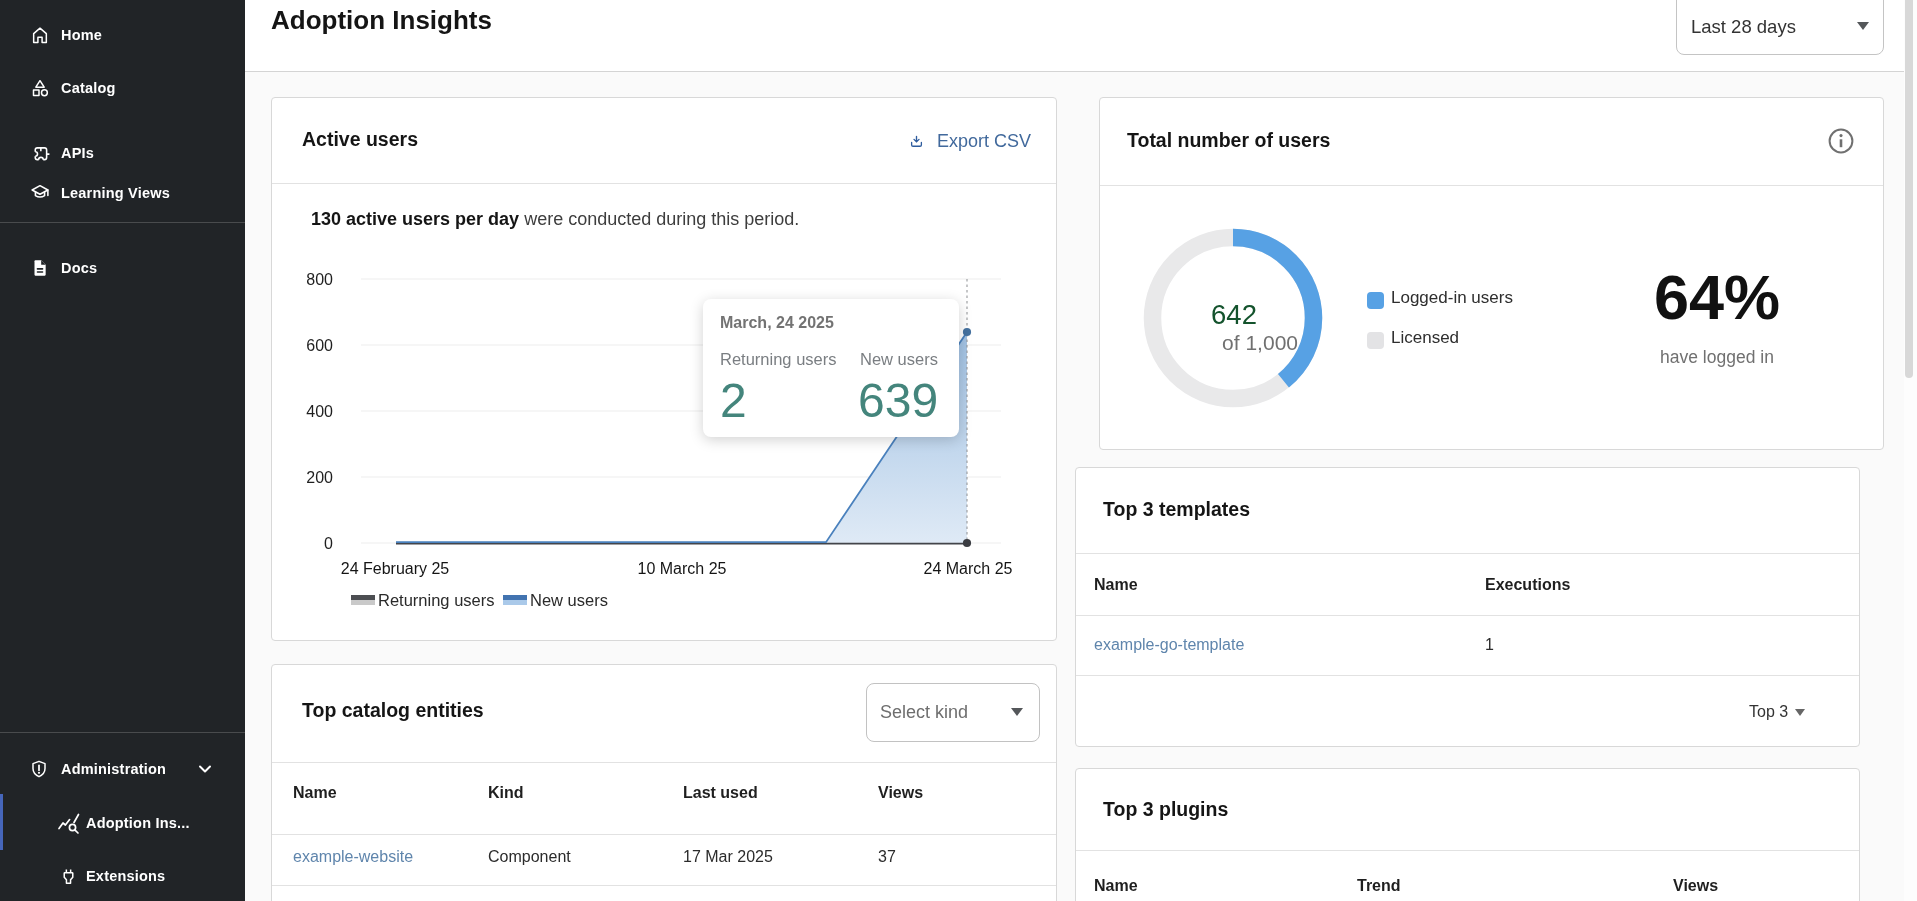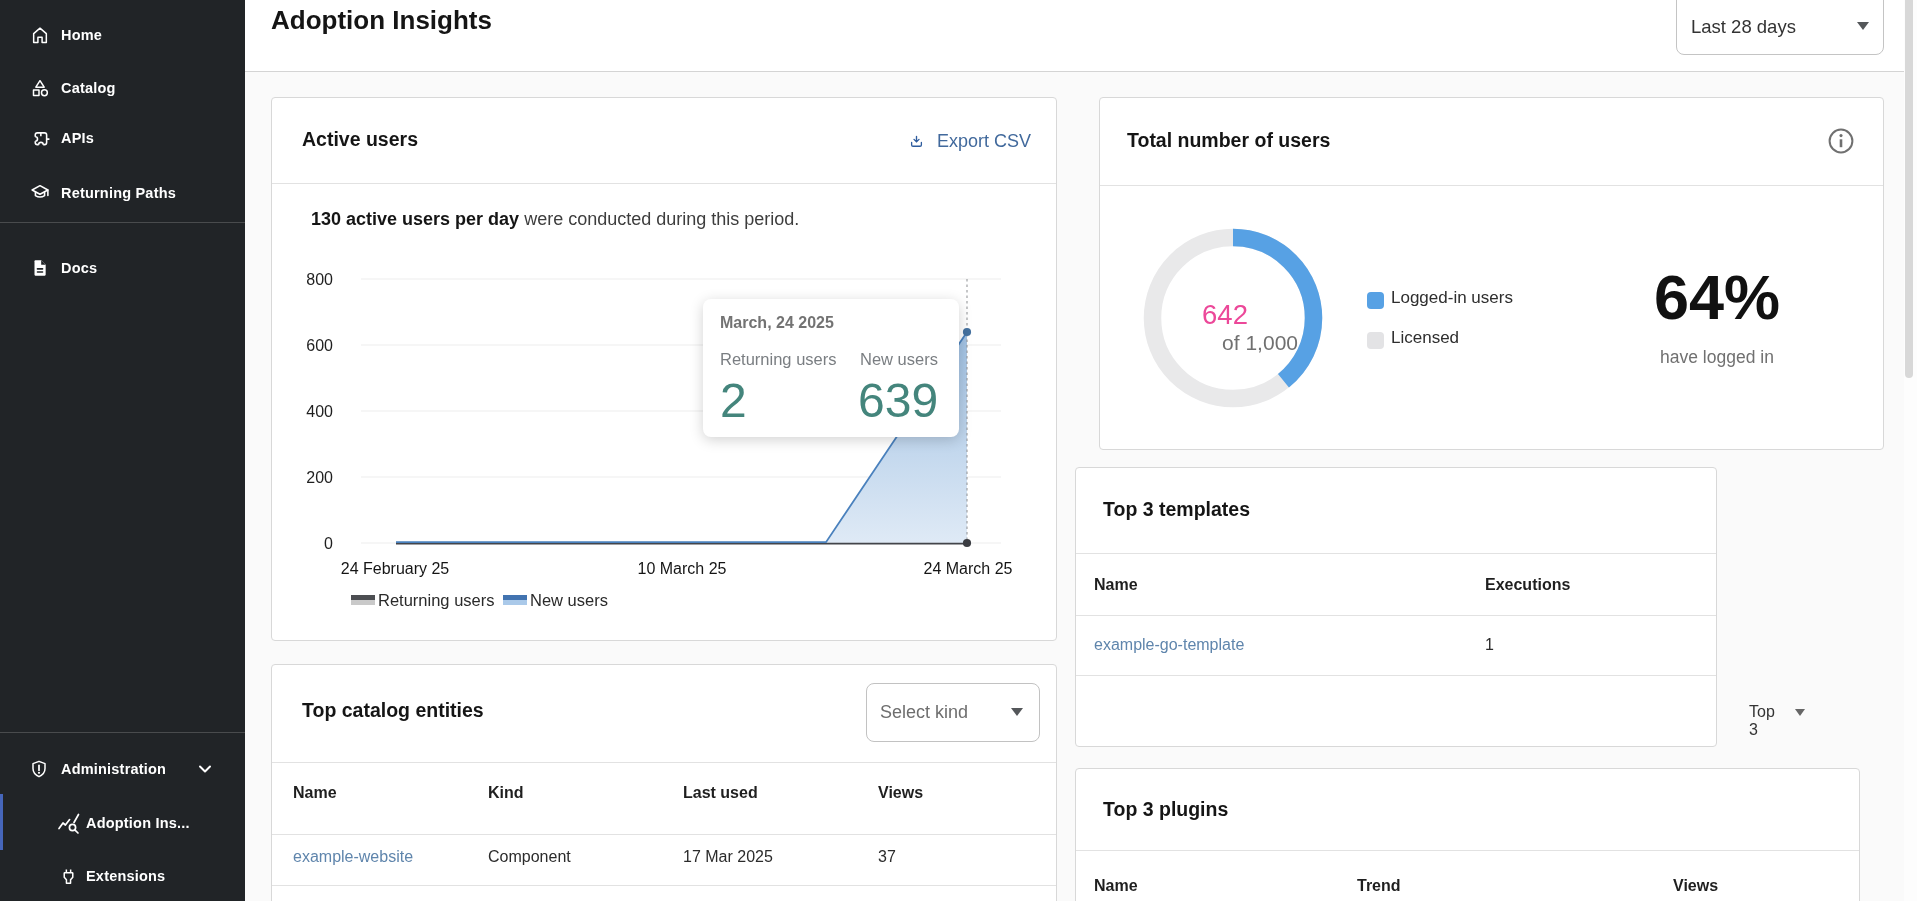--- a/index.html
+++ b/index.html
@@ -32,33 +32,33 @@
         <circle cx="17.3" cy="17.7" r="3.5"></circle>
       </svg>
     <span class="lab">Catalog</span>
   </div>
   <div class="sitem" style="top:17px;">
     <svg width="20" height="20" viewBox="0 0 24 24" style="left:30px;top:8px" fill="none" stroke="#fff" stroke-width="1.8" stroke-linejoin="round">
         <path d="M4.4 21 V10.4 L12 3.8 L19.6 10.4 V21 H14.5 V14.7 H9.5 V21 Z"></path>
       </svg>
     <span class="lab">Home</span>
   </div>
-  <div class="sitem" style="top:120px;">
+  <div class="sitem" style="top:135px;">
     <svg width="21" height="21" viewBox="0 0 24 24" style="left:30px;top:8px" fill="none" stroke="#fff" stroke-width="1.8" stroke-linejoin="round">
       <path d="M12.4 9.4 V5.6 M19 12.7 H22.2 M6 9.9 V8 Q6 5.6 8.4 5.6 H16.6 Q19 5.6 19 8 V16.6 Q19 19 16.6 19 H15.1 M6 15.1 V16.6 Q6 19 8.4 19 H9.9 M6 9.9 A2.6 2.6 0 0 1 6 15.1 M9.9 19 A2.6 2.6 0 0 1 15.1 19"></path>
     </svg>
     <span class="lab">APIs</span>
   </div>
   <div class="sitem" style="top:175px;">
     <svg width="22" height="22" viewBox="0 0 24 24" style="left:29px;top:7px" fill="none" stroke="#fff" stroke-width="1.7" stroke-linejoin="round" stroke-linecap="round">
       <path d="M12 4 L20.6 8.7 L12 13.4 L3.4 8.7 Z"></path>
         <path d="M7 10.8 V14.8 Q12 18 17 14.8 V10.8"></path>
         <path d="M20.6 8.7 V14.6"></path>
     </svg>
-    <span class="lab">Returning Paths</span>
+    <span class="lab">Learning Views</span>
   </div>
   <div class="sdiv" style="top:222px;"></div>
   <div class="sitem" style="top:250px;">
     <svg width="20" height="20" viewBox="0 0 24 24" style="left:30px;top:8px">
       <path d="M6.4 2.8 H13.4 L18.8 8.2 V20.2 Q18.8 21.2 17.8 21.2 H6.4 Q5.4 21.2 5.4 20.2 V3.8 Q5.4 2.8 6.4 2.8 Z" fill="#fff"></path>
       <path d="M13.4 2.8 L18.8 8.2 L13.4 8.2 Z" fill="#212427"></path>
       <rect x="8" y="12.1" width="8" height="1.9" rx="0.9" fill="#212427"></rect>
       <rect x="8" y="15.8" width="8" height="1.9" rx="0.9" fill="#212427"></rect>
     </svg>
     <span class="lab">Docs</span>
@@ -188,31 +188,31 @@
   <svg width="26" height="26" viewBox="0 0 26 26" style="position:absolute;left:728px;top:30px;" fill="none" stroke="#707070" stroke-width="1.7">
     <circle cx="13" cy="13" r="11.4" stroke-width="2"></circle>
     <line x1="13" y1="11.3" x2="13" y2="19.2" stroke-width="2.6"></line>
     <circle cx="13" cy="7.6" r="1.55" fill="#707070" stroke="none"></circle>
   </svg>
   <div class="cdiv" style="top:87px;"></div>
   <svg width="200" height="200" viewBox="0 0 200 200" style="position:absolute;left:33px;top:120px;">
     <circle cx="100" cy="100" r="80.5" fill="none" stroke="#e9e9ea" stroke-width="17.5"></circle>
     <circle cx="100" cy="100" r="80.5" fill="none" stroke="#57a1e4" stroke-width="17.5" stroke-dasharray="198 308" transform="rotate(-90 100 100)"></circle>
   </svg>
-  <div class="abs" style="left:61px;top:203px;width:128px;text-align:center;font-size:27.5px;line-height:1;color:#ec4899;">642</div>
+  <div class="abs" style="left:70px;top:203px;width:128px;text-align:center;font-size:27.5px;line-height:1;color:#14532d;">642</div>
   <div class="abs" style="left:70px;top:233px;width:128px;text-align:right;font-size:21px;color:#707070;">of 1,000</div>
   <div class="abs" style="left:267px;top:194px;width:17px;height:17px;background:#57a1e4;border-radius:4px;"></div>
   <div class="abs" style="left:291px;top:190px;font-size:17px;color:#2e2e2e;">Logged-in users</div>
   <div class="abs" style="left:267px;top:234px;width:17px;height:17px;background:#e3e3e5;border-radius:4px;"></div>
   <div class="abs" style="left:291px;top:230px;font-size:17px;color:#2e2e2e;">Licensed</div>
   <div class="abs" style="left:477px;top:163px;width:280px;text-align:center;font-size:63px;font-weight:bold;color:#111;">64%</div>
   <div class="abs" style="left:477px;top:249px;width:280px;text-align:center;font-size:17.5px;color:#707070;">have logged in</div>
 </div>
 
-<div class="card" id="cardR2" style="left:1075px;top:467px;width:642px;height:280px;">
+<div class="card" id="cardR2" style="left:1075px;top:467px;width:785px;height:280px;">
   <div class="ctitle" style="left:27px;top:30px;">Top 3 templates</div>
   <div class="cdiv" style="top:85px;"></div>
   <div class="th" style="left:18px;top:108px;">Name</div>
   <div class="th" style="left:409px;top:108px;">Executions</div>
   <div class="cdiv" style="top:147px;"></div>
   <div class="tlink" style="left:18px;top:168px;">example-go-template</div>
   <div class="td" style="left:409px;top:168px;">1</div>
   <div class="cdiv" style="top:207px;"></div>
   <div class="abs" style="left:673px;top:235px;font-size:16px;color:#333;">Top 3</div>
   <div class="caret" style="left:719px;top:241px;border-left-width:5.5px;border-right-width:5.5px;border-top-width:7px;border-top-color:#666;"></div>

